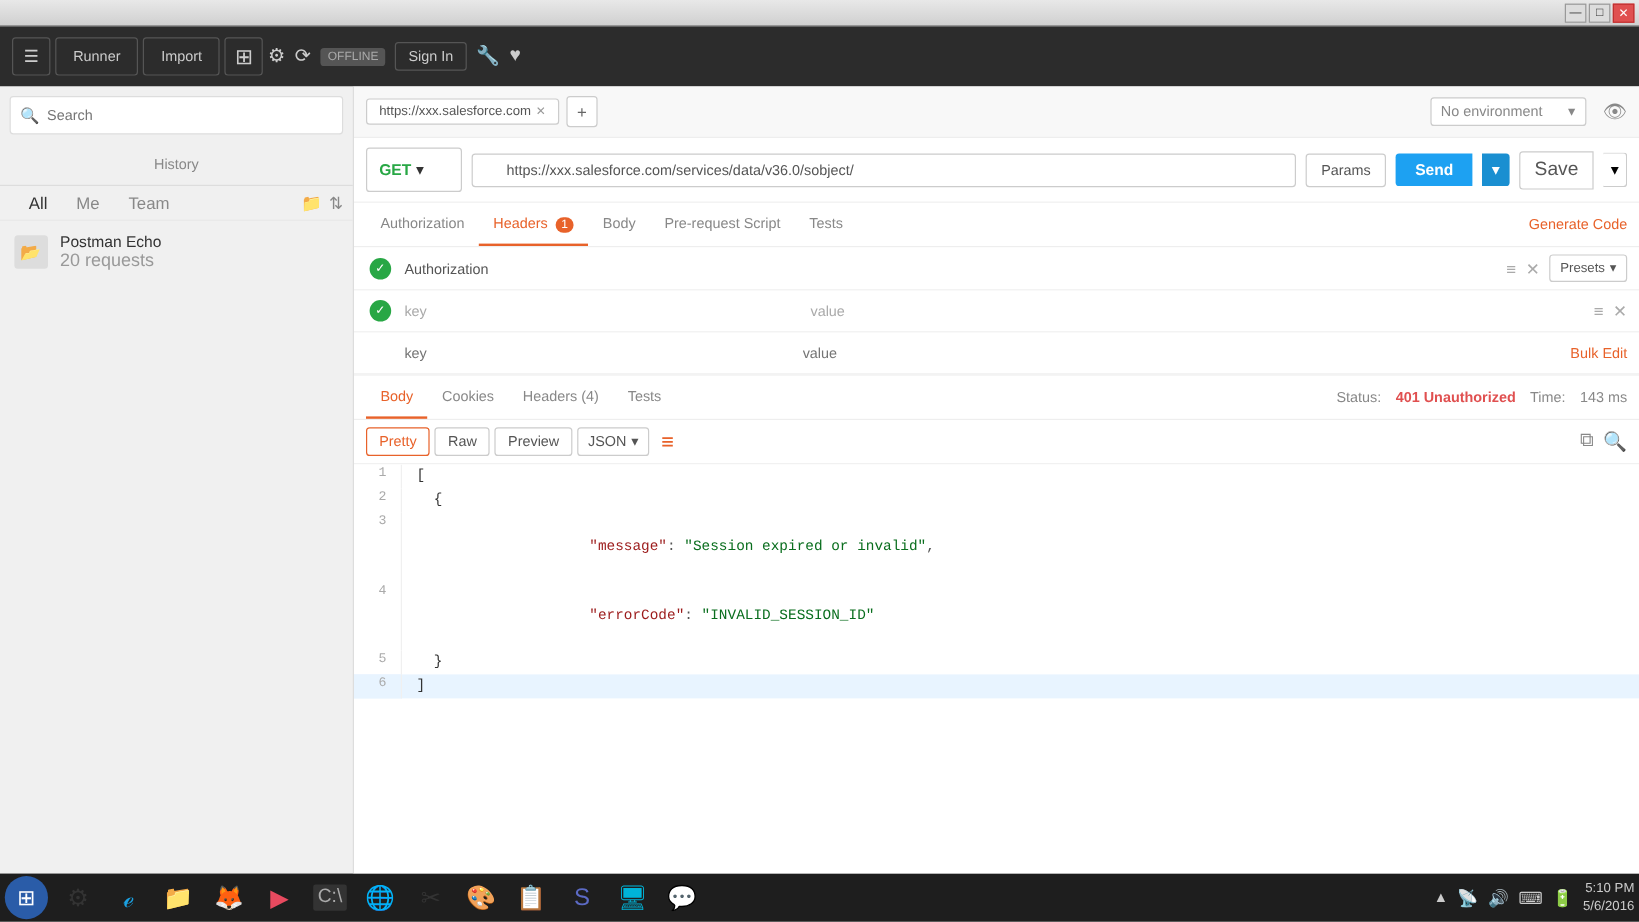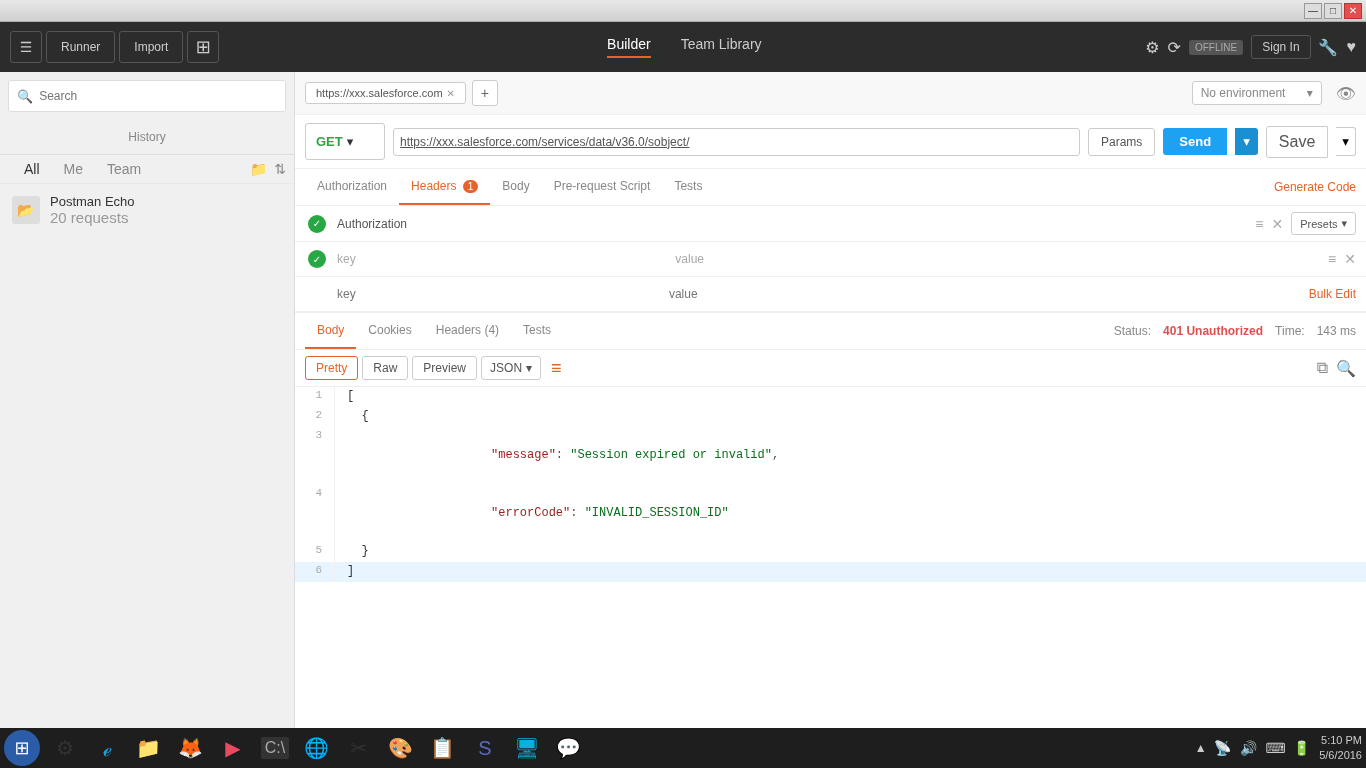--- a/index.html
+++ b/index.html
@@ -121,21 +121,21 @@
     .url-tab.active { background: #fff; }
     .add-tab-btn { width: 26px; height: 26px; border: 1px solid #ccc; background: #fff; border-radius: 3px; display: flex; align-items: center; justify-content: center; cursor: pointer; font-size: 14px; color: #666; }
 
     
     #request-bar { display: flex; align-items: center; padding: 8px 10px; border-bottom: 1px solid #eee; gap: 8px; }
     .method-select {
       border: 1px solid #ccc; background: #fff; padding: 10px 10px; border-radius: 3px;
       font-size: 13px; color: #333; cursor: pointer; display: flex; align-items: flex-end; gap: 4px; min-width: 80px;
     }
     .method-select .method-label { color: #28a745; font-weight: 600; }
-    .url-input { flex: 1; border: 1px solid #ccc; border-radius: 3px; padding: 6px 6px; font-size: 12px; color: #555; outline: none; text-decoration: underline; }
+    .url-input { flex: 1; border: 1px solid #ccc; border-radius: 3px; padding: 6px 28px; font-size: 12px; color: #555; outline: none; }
     .params-btn { border: 1px solid #ccc; background: #fff; padding: 6px 12px; border-radius: 3px; font-size: 12px; color: #555; cursor: pointer; }
     .send-btn { background: #1DA1F2; color: #fff; border: none; padding: 6px 16px; border-radius: 3px 0 0 3px; font-size: 13px; font-weight: 600; cursor: pointer; }
     .send-dropdown { background: #1a8fd1; color: #fff; border: none; padding: 6px 8px; border-radius: 0 3px 3px 0; cursor: pointer; }
     .save-btn { border: 1px solid #ccc; background: #fff; padding: 6px 12px; border-radius: 3px 0 0 3px; font-size: 16px; color: #555; cursor: pointer; }
     .save-dropdown { border: 1px solid #ccc; background: #fff; padding: 6px 6px; border-radius: 0 3px 3px 0; cursor: pointer; border-left: none; }
 
     
     #request-tabs { display: flex; align-items: center; padding: 0 10px; border-bottom: 1px solid #eee; background: #fff; }
     .req-tab { padding: 10px 12px; font-size: 12px; color: #888; cursor: pointer; border-bottom: 2px solid transparent; }
     .req-tab.active { color: #e8622a; border-bottom: 2px solid #e8622a; }
@@ -213,24 +213,20 @@
   <div class="titlebar-btn close">✕</div>
 </div>
 
 <div id="app">
 
   <div id="topnav">
     <div class="nav-icon-btn">☰</div>
     <button class="nav-text-btn">Runner</button>
     <button class="nav-text-btn">Import</button>
     <div class="nav-icon-btn" style="font-size:18px;">⊞</div>
-    <div class="nav-center">
-      <div class="nav-tab active">Builder</div>
-      <div class="nav-tab">Team Library</div>
-    </div>
     <div class="nav-right">
       <span class="nav-right-icon">⚙</span>
       <span class="nav-right-icon">⟳</span>
       <span class="offline-badge">OFFLINE</span>
       <span class="sign-in-btn">Sign In</span>
       <span class="nav-right-icon">🔧</span>
       <span class="nav-right-icon">♥</span>
     </div>
   </div>
 

